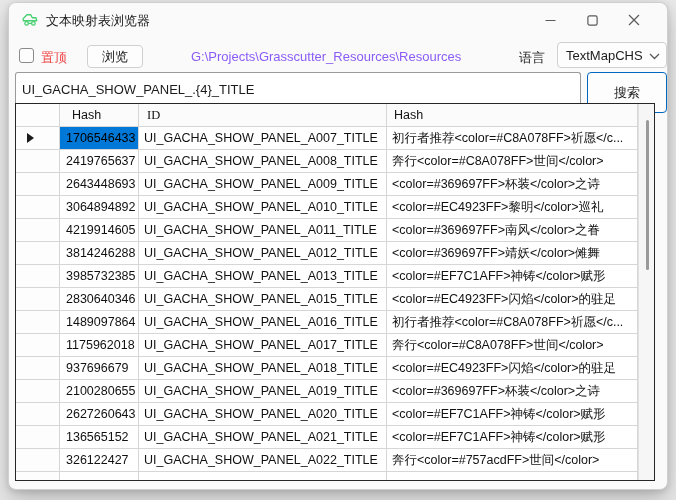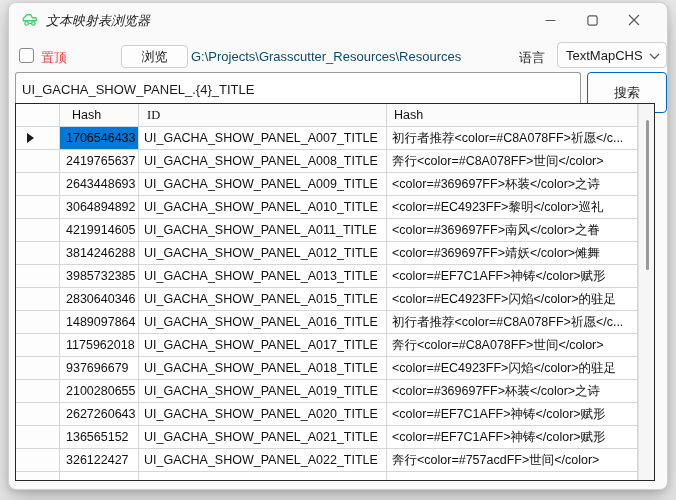--- a/index.html
+++ b/index.html
@@ -10,40 +10,40 @@
     position:relative; overflow:hidden;
     -webkit-font-smoothing:antialiased;
   }
   .window {
     position:absolute; left:8px; top:2px; width:660px; height:488px;
     background:#fafafa; border:1px solid #cfcfcf; border-radius:8px;
     box-shadow:0 10px 24px rgba(0,0,0,.22), 0 2px 6px rgba(0,0,0,.12);
     overflow:hidden;
   }
   
-  .titlebar { position:absolute; left:0; top:0; right:11px; height:34px; background:#fafafa;font-style:italic; }
+  .titlebar { position:absolute; left:0; top:0; right:11px; height:34px; background:#fafafa; }
   .app-icon { position:absolute; left:12px; top:8px; width:18px; height:18px; }
   .title-text { position:absolute; left:37px; top:9px; font-size:13px; color:#1b1b1b; white-space:nowrap; }
   .winbtn { position:absolute; top:0; width:44px; height:34px; display:flex; align-items:center; justify-content:center; }
   .winbtn svg { display:block; }
   .btn-min  { right:84px; }
   .btn-max  { right:42px; }
   .btn-close{ right:0; }
   
   .checkbox {
     position:absolute; left:10px; top:45px; width:15px; height:15px;
     border:1px solid #8a8a8a; border-radius:3px; background:#fdfdfd;
   }
   .chk-label { position:absolute; left:32px; top:46px; font-size:13px; color:#ef4444; }
   .browse-btn {
-    position:absolute; left:112px; top:42px; width:67px; height:23px;
+    position:absolute; left:78px; top:42px; width:56px; height:23px;
     background:#fdfdfd; border:1px solid #d0d0d0; border-radius:4px;
     font-size:13px; color:#1b1b1b; display:flex; align-items:center; justify-content:center;
   }
-  .path-text { position:absolute; left:182px; top:46px; font-size:13px; color:#0c4a6e; white-space:nowrap; }
+  .path-text { position:absolute; left:182px; top:46px; font-size:13px; color:#8b5cf6; white-space:nowrap; }
   .lang-label { position:absolute; left:510px; top:46px; font-size:13px; color:#1b1b1b; }
   .combo {
     position:absolute; left:548px; top:39px; width:110px; height:26px;
     background:#fdfdfd; border:1px solid #d0d0d0; border-radius:4px;
     display:flex; align-items:center; padding:0 8px; gap:6px;
   }
   .combo-value { flex:1; font-size:13px; color:#1b1b1b; white-space:nowrap; }
   
   .search-input {
     position:absolute; left:6px; top:69px; width:566px; height:32px;

